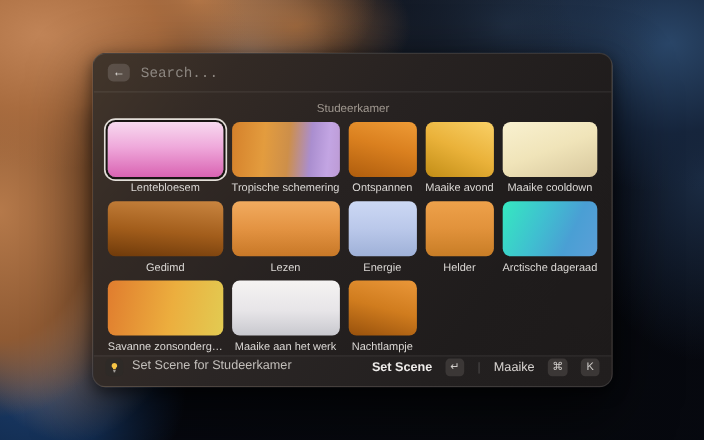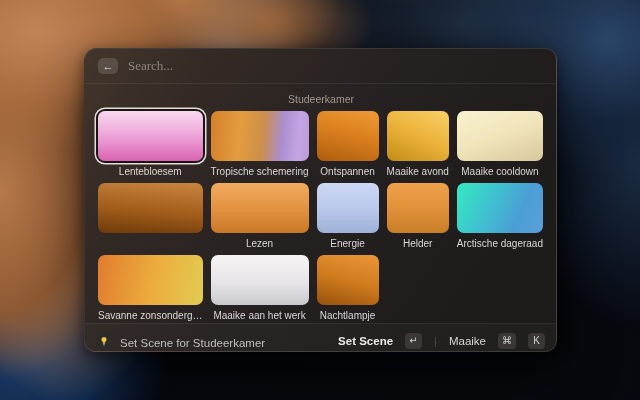--- a/index.html
+++ b/index.html
@@ -31,33 +31,33 @@
     background:linear-gradient(125deg,#43362b 0%,#332a25 20%,#272221 45%,#1f1c1c 75%,#1d1a1a 100%);
     box-shadow:0 22px 55px rgba(0,0,0,0.65), 0 4px 14px rgba(0,0,0,0.5);
     display:flex; flex-direction:column; overflow:hidden; }
 
   .search-row { height:35px; flex:0 0 auto; display:flex; align-items:center; gap:10px; padding:0 13px;
     border-bottom:1px solid rgba(255,255,255,0.08); }
   .back-btn { width:20px; height:16px; border-radius:5px; background:rgba(255,255,255,0.14);
     border:none; color:#e9e6e3; font-size:11px; line-height:15px; text-align:center; cursor:pointer;
     display:flex; align-items:center; justify-content:center; padding:0; }
   .search-input { flex:1; background:transparent; border:none; outline:none;
-    font-family:Liberation Serif, serif; font-size:13px; color:#e8e5e2; }
+    font-family:Liberation Mono, monospace; font-size:13px; color:#e8e5e2; }
   .search-input::placeholder { color:#8d8781; }
 
   .content { flex:1 1 auto; padding:7px 13px 0;text-align:center; }
   .section-title { font-size:10.5px; color:#a09890; margin:2px 0 6px 1px; }
 
   .grid { display:grid; grid-template-columns:repeat(5,1fr); column-gap:8px; row-gap:5px; }
   .card { cursor:pointer; }
   .thumb { height:50px; border-radius:7px; }
   .card.selected .thumb { box-shadow:0 0 0 2px #191513, 0 0 0 3.5px #e3ded8; }
   .label { margin-top:5px; font-size:10px; line-height:12px; color:#dbd8d5; white-space:nowrap; }
 
-  .footer { flex:0 0 auto; height:28px; display:flex; align-items:flex-end; gap:8px; padding:2px 11px;
+  .footer { flex:0 0 auto; height:28px; display:flex; align-items:flex-start; gap:8px; padding:2px 11px;
     border-top:1px solid rgba(255,255,255,0.07); background:rgba(255,255,255,0.02); }
   .bulb-badge { width:16px; height:16px; border-radius:4px; background:#2e2a27;
     display:flex; align-items:center; justify-content:center; flex:0 0 auto; }
   .status-text { font-size:11.5px; color:#c2beba; flex:1 1 auto; }
   .footer-right { display:flex; align-items:center; gap:12px; }
   .action-label { font-size:11.5px; color:#edebe9; font-weight:700; cursor:pointer; }
   .action-label.secondary { font-weight:400; color:#d8d4d1; }
   .key-badge { min-width:17px; height:16px; padding:0 4px; border-radius:4px; background:#3b3736;
     color:#d2cfcc; font-size:10px; line-height:16px; text-align:center; cursor:pointer; }
   .v-sep { color:rgba(255,255,255,0.18); font-size:11px; }
@@ -94,20 +94,21 @@
         <div class="card">
           <div class="thumb" style="background: linear-gradient(205deg, rgb(249, 208, 102) 0%, rgb(234, 178, 58) 50%, rgb(194, 141, 22) 100%);"></div>
           <div class="label">Maaike avond</div>
         </div>
         <div class="card">
           <div class="thumb" style="background: linear-gradient(160deg, rgb(249, 241, 208) 0%, rgb(240, 228, 185) 50%, rgb(215, 199, 157) 100%);"></div>
           <div class="label">Maaike cooldown</div>
         </div>
         <div class="card">
           <div class="thumb" style="background: linear-gradient(185deg, rgb(201, 133, 64) 0%, rgb(162, 93, 27) 55%, rgb(111, 58, 10) 100%);"></div>
+          <div class="label">Gedimd</div>
         </div>
         <div class="card">
           <div class="thumb" style="background: linear-gradient(rgb(241, 171, 95) 0%, rgb(227, 147, 66) 50%, rgb(200, 120, 39) 100%);"></div>
           <div class="label">Lezen</div>
         </div>
         <div class="card">
           <div class="thumb" style="background: linear-gradient(rgb(204, 216, 244) 0%, rgb(186, 200, 234) 50%, rgb(159, 177, 216) 100%);"></div>
           <div class="label">Energie</div>
         </div>
         <div class="card">

